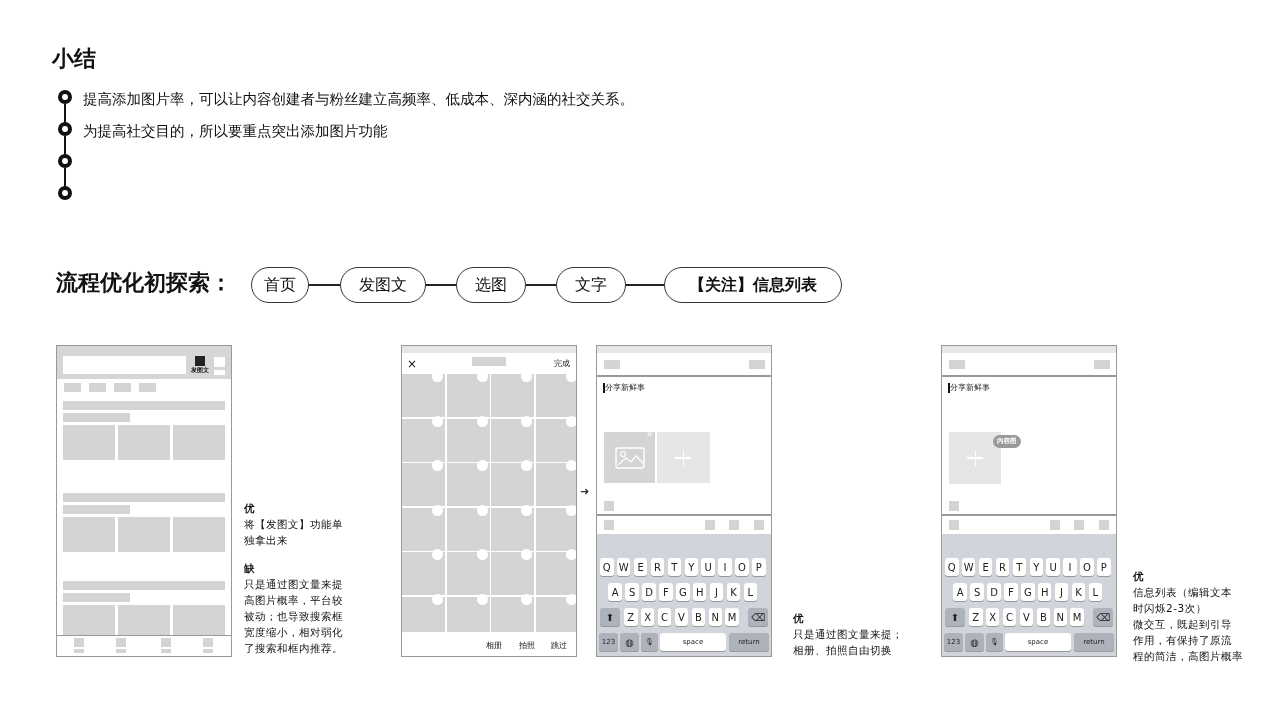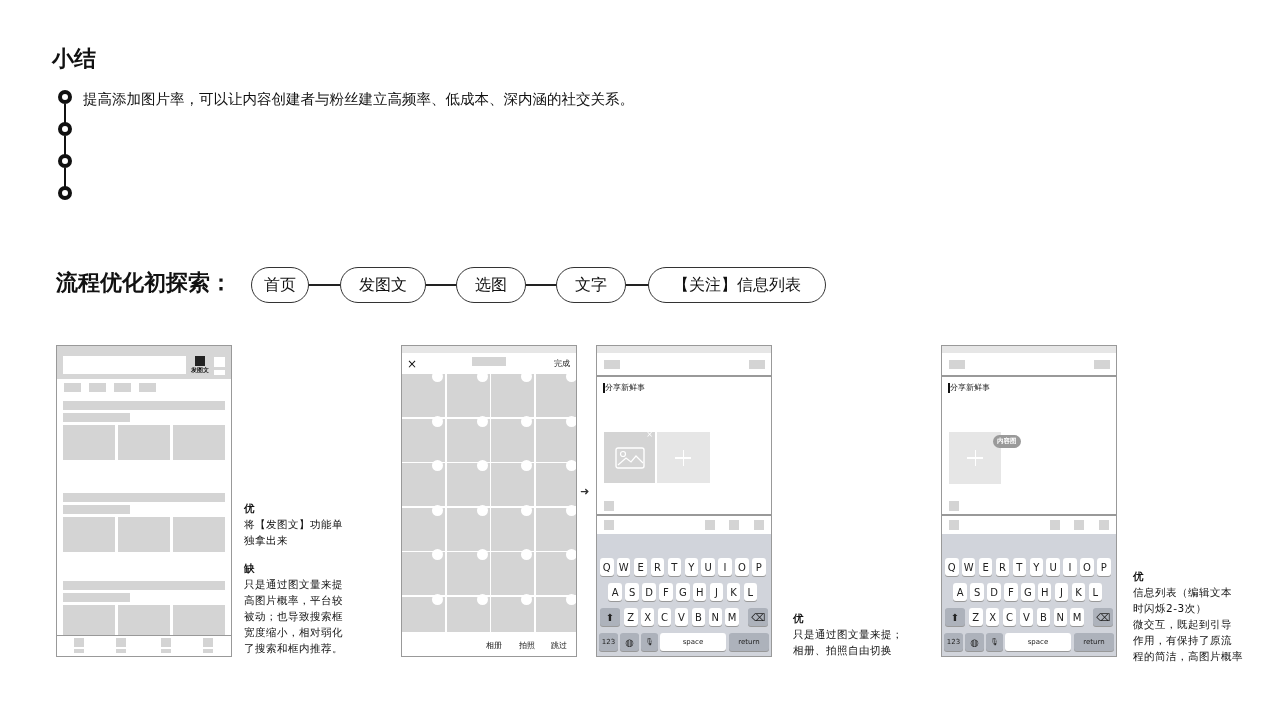--- a/index.html
+++ b/index.html
@@ -34,39 +34,40 @@
 <div class="abs bullets">
   <div class="vline" style="top:14px;height:20px;"></div>
   <div class="vline" style="top:46px;height:20px;"></div>
   <div class="vline" style="top:78px;height:20px;"></div>
   <div class="bullet" style="top:0">
     <span class="dot"></span>
     <span class="btext">提高添加图片率，可以让内容创建者与粉丝建立高频率、低成本、深内涵的社交关系。</span>
   </div>
   <div class="bullet" style="top:32px">
     <span class="dot"></span>
+    <span class="btext">为提高社交目的，所以要重点突出添加图片功能</span>
   </div>
   <div class="bullet" style="top:64px">
     <span class="dot"></span>
   </div>
   <div class="bullet" style="top:96px">
     <span class="dot"></span>
   </div>
 </div>
 
 <div class="abs flow-title">流程优化初探索：</div>
 <div class="pill" style="left:251px;width:58px;">首页</div>
 <div class="conn" style="left:309px;width:31px;"></div>
 <div class="pill" style="left:340px;width:86px;">发图文</div>
 <div class="conn" style="left:426px;width:30px;"></div>
 <div class="pill" style="left:456px;width:70px;">选图</div>
 <div class="conn" style="left:526px;width:30px;"></div>
 <div class="pill" style="left:556px;width:70px;">文字</div>
 <div class="conn" style="left:626px;width:38px;"></div>
-<div class="pill" style="left:648px;width:178px;">【关注】信息列表</div>
+<div class="pill" style="left:664px;width:178px;font-weight:bold;">【关注】信息列表</div>
 
 <div class="phone" style="left:56px;top:345px;width:176px;height:312px;">
   <div class="g" style="left:0;top:0;right:0;height:33px;background:#d6d6d6;"></div>
   <div class="abs" style="left:6px;top:10px;width:123px;height:18px;background:#fff;"></div>
   <div class="abs" style="left:133px;top:8px;width:20px;height:24px;">
     <div style="width:10px;height:10px;background:#222;margin:2px auto 0;"></div>
     <div style="font-size:6px;font-weight:bold;text-align:center;line-height:8px;">发图文</div>
   </div>
   <div class="abs" style="left:157px;top:11px;width:11px;height:10px;background:#fff;"></div>
   <div class="abs" style="left:157px;top:24px;width:11px;height:5px;background:#fff;"></div>

